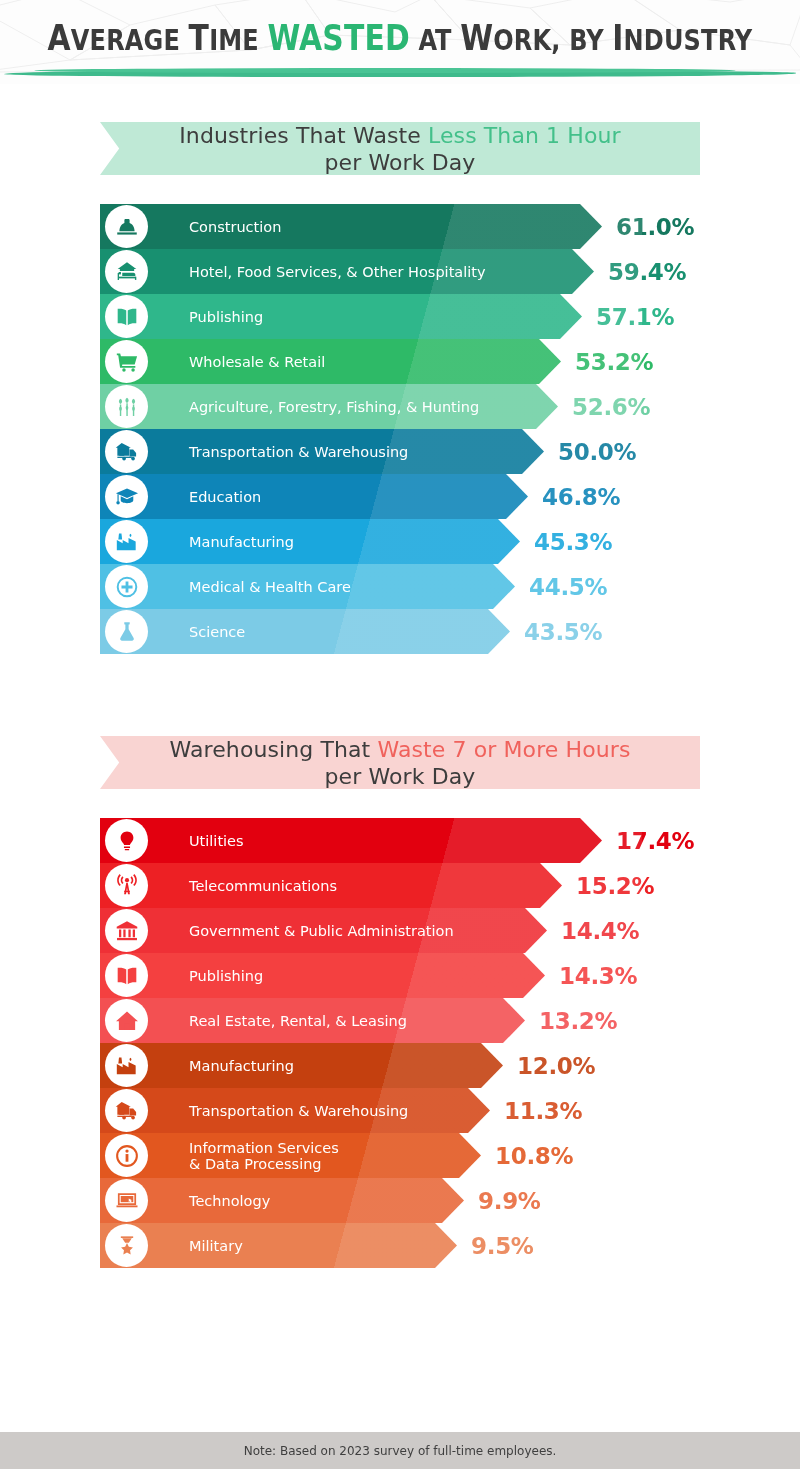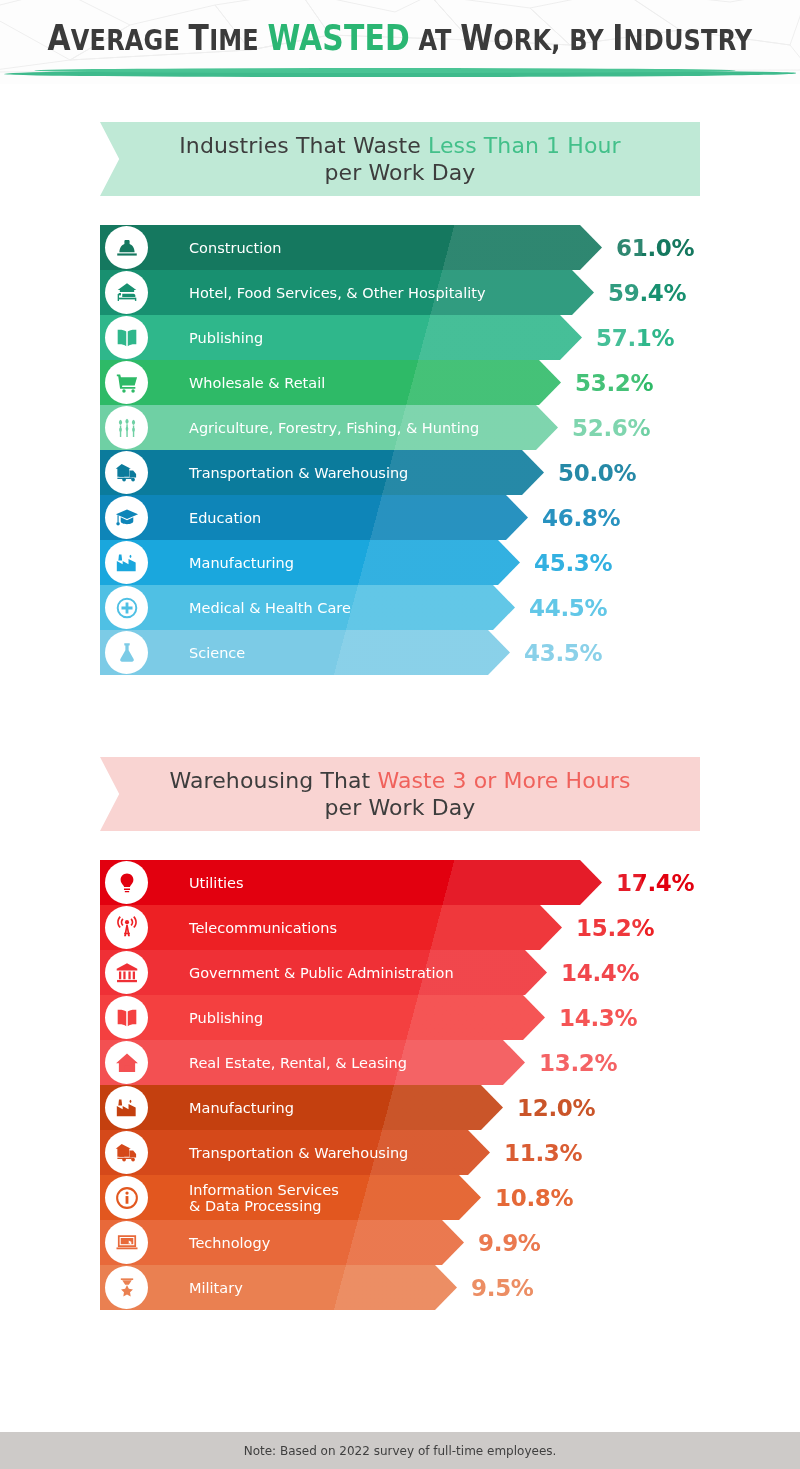--- a/index.html
+++ b/index.html
@@ -49,21 +49,21 @@
   .brush:after{
     content:""; position:absolute; left:30px; right:60px; top:-2px; height:5px;
     background:#3cc08d; border-radius:50%;
   }
 
   
   .banner {
     position: relative;
     width: 600px;
     margin: 0 auto;
-    height: 74px;
+    height: 53px;
     display: flex;
     align-items: center;
     justify-content: center;
     text-align: center;
     -webkit-clip-path: polygon(0 0, 100% 0, 100% 100%, 97% 50%, 100% 100%, 0 100%, 3% 50%);
     clip-path: polygon(0 0, 100% 0, 100% 100%, 96.8% 50%, 100% 100%, 0 100%, 3.2% 50%);
   }
   .banner-txt {
     font-size: 22px;
     line-height: 27px;
@@ -353,21 +353,21 @@
             </svg>
           </div>
         </div>
       </div>
     <div class="sheen" id="sheen0" style="left: 170px; top: 0px; width: 472px; height: 450px;"></div>
   </div>
 
   <div style="height:82px"></div>
   <div class="banner" style="background:#f9d4d2">
     <div class="banner-txt">
-      <span>Warehousing That </span><span class="hl-red">Waste 3 or More Hours</span><br>
+      <span>Warehousing That </span><span class="hl-red">Waste 7 or More Hours</span><br>
       <span>per Work Day</span>
     </div>
   </div>
 
   <div style="height:29px"></div>
   <div class="chart" id="chart1">
     <div class="strip" id="strip1">
         <div class="seg" style="height: 45px; background: rgb(226, 0, 15);"></div>
         <div class="seg" style="height: 45px; background: rgb(237, 32, 36);"></div>
         <div class="seg" style="height: 45px; background: rgb(239, 48, 54);"></div>
@@ -525,16 +525,16 @@
               <path d="M7.6 4.9h8.8l-2.7 4.1h-3.4z"></path>
               <path d="M12 9.3l1.7 3.4 3.8.6-2.7 2.7.6 3.8-3.4-1.8-3.4 1.8.6-3.8-2.7-2.7 3.8-.6z"></path>
             </svg>
           </div>
         </div>
       </div>
     <div class="sheen" id="sheen1" style="left: 170px; top: 0px; width: 472px; height: 450px;"></div>
   </div>
 
   <div class="footer">
-    <span>Note: Based on 2022 survey of full-time employees.</span>
+    <span>Note: Based on 2023 survey of full-time employees.</span>
   </div>
 
 </div>
 
 </body></html>

